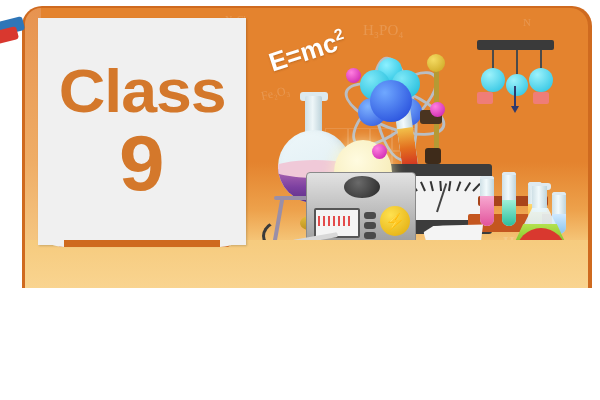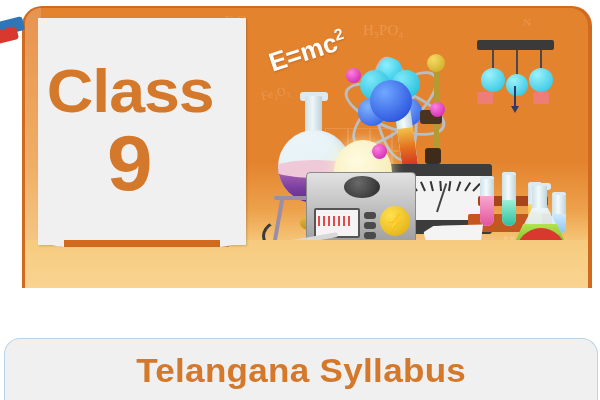--- a/index.html
+++ b/index.html
@@ -40,21 +40,21 @@
     position:absolute;left:38px;top:18px;width:208px;height:227px;
     background:#f0f0f0;
     box-shadow:1px 1px 2px rgba(0,0,0,.18);
   }
   .card-cut-l{position:absolute;left:38px;top:228px;width:26px;height:19px;
      background:#f0f0f0;border-bottom-left-radius:26px 19px;}
   .card-cut-r{position:absolute;left:220px;top:228px;width:26px;height:19px;
      background:#f0f0f0;border-bottom-right-radius:26px 19px;}
   .card-under{position:absolute;left:58px;top:240px;width:172px;height:7px;background:#cf6a1f;border-radius:0 0 3px 3px;}
 
-  .card-text{position:absolute;left:26px;top:18px;width:208px;height:227px;
+  .card-text{position:absolute;left:38px;top:18px;width:208px;height:227px;
      display:flex;flex-direction:column;align-items:center;justify-content:center;}
   .class-word{
     font-family:"Liberation Sans Narrow","Liberation Sans",sans-serif;
     font-weight:700;font-size:62px;line-height:.96;color:#d4782b;
     letter-spacing:-1px;transform:scaleX(1.04);
   }
   .class-num{
     font-family:"Liberation Sans Narrow","Liberation Sans",sans-serif;
     font-weight:700;font-size:78px;line-height:1;color:#d4782b;margin-top:4px;
     transform:scaleX(1.05);
@@ -392,17 +392,14 @@
   <div class="card"></div>
   <div class="card-under"></div>
   <div class="card-cut-l"></div>
   <div class="card-cut-r"></div>
   <div class="card-text">
     <div class="class-word">Class</div>
     <div class="class-num">9</div>
   </div>
 
 
-  <div class="lightbar">
-    <span>Telangana Syllabus</span>
-  </div>
 
 </div>
 
 </body></html>

